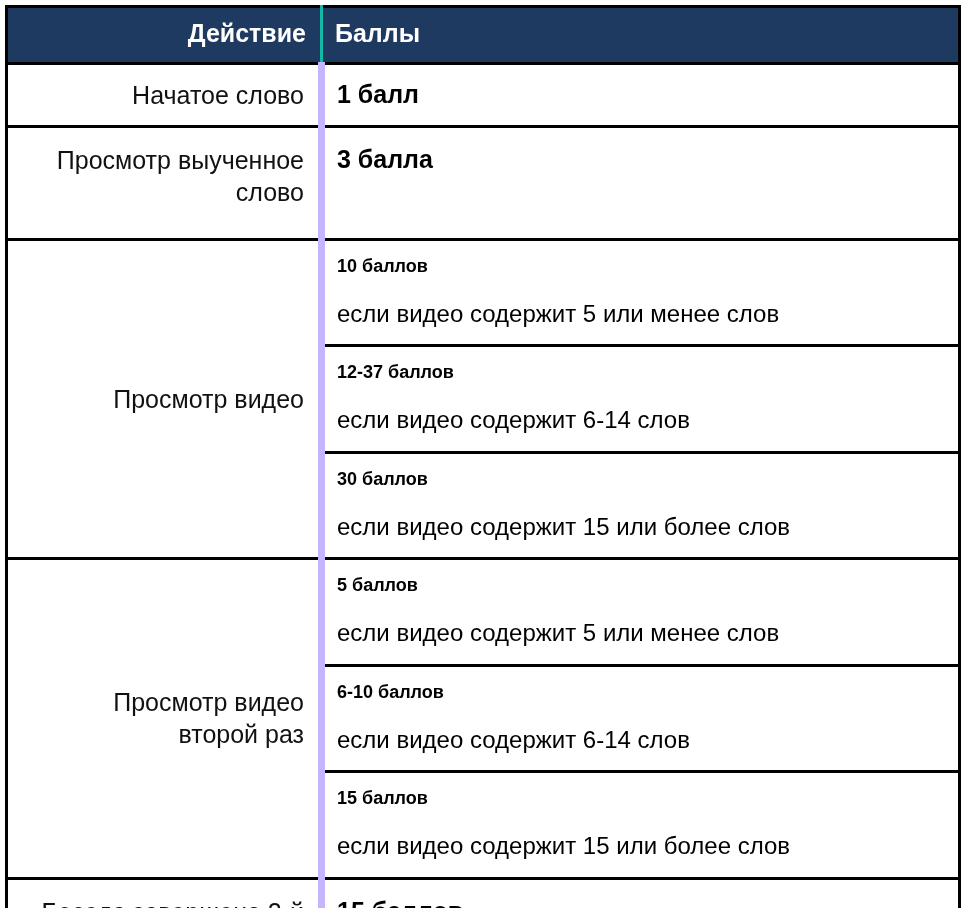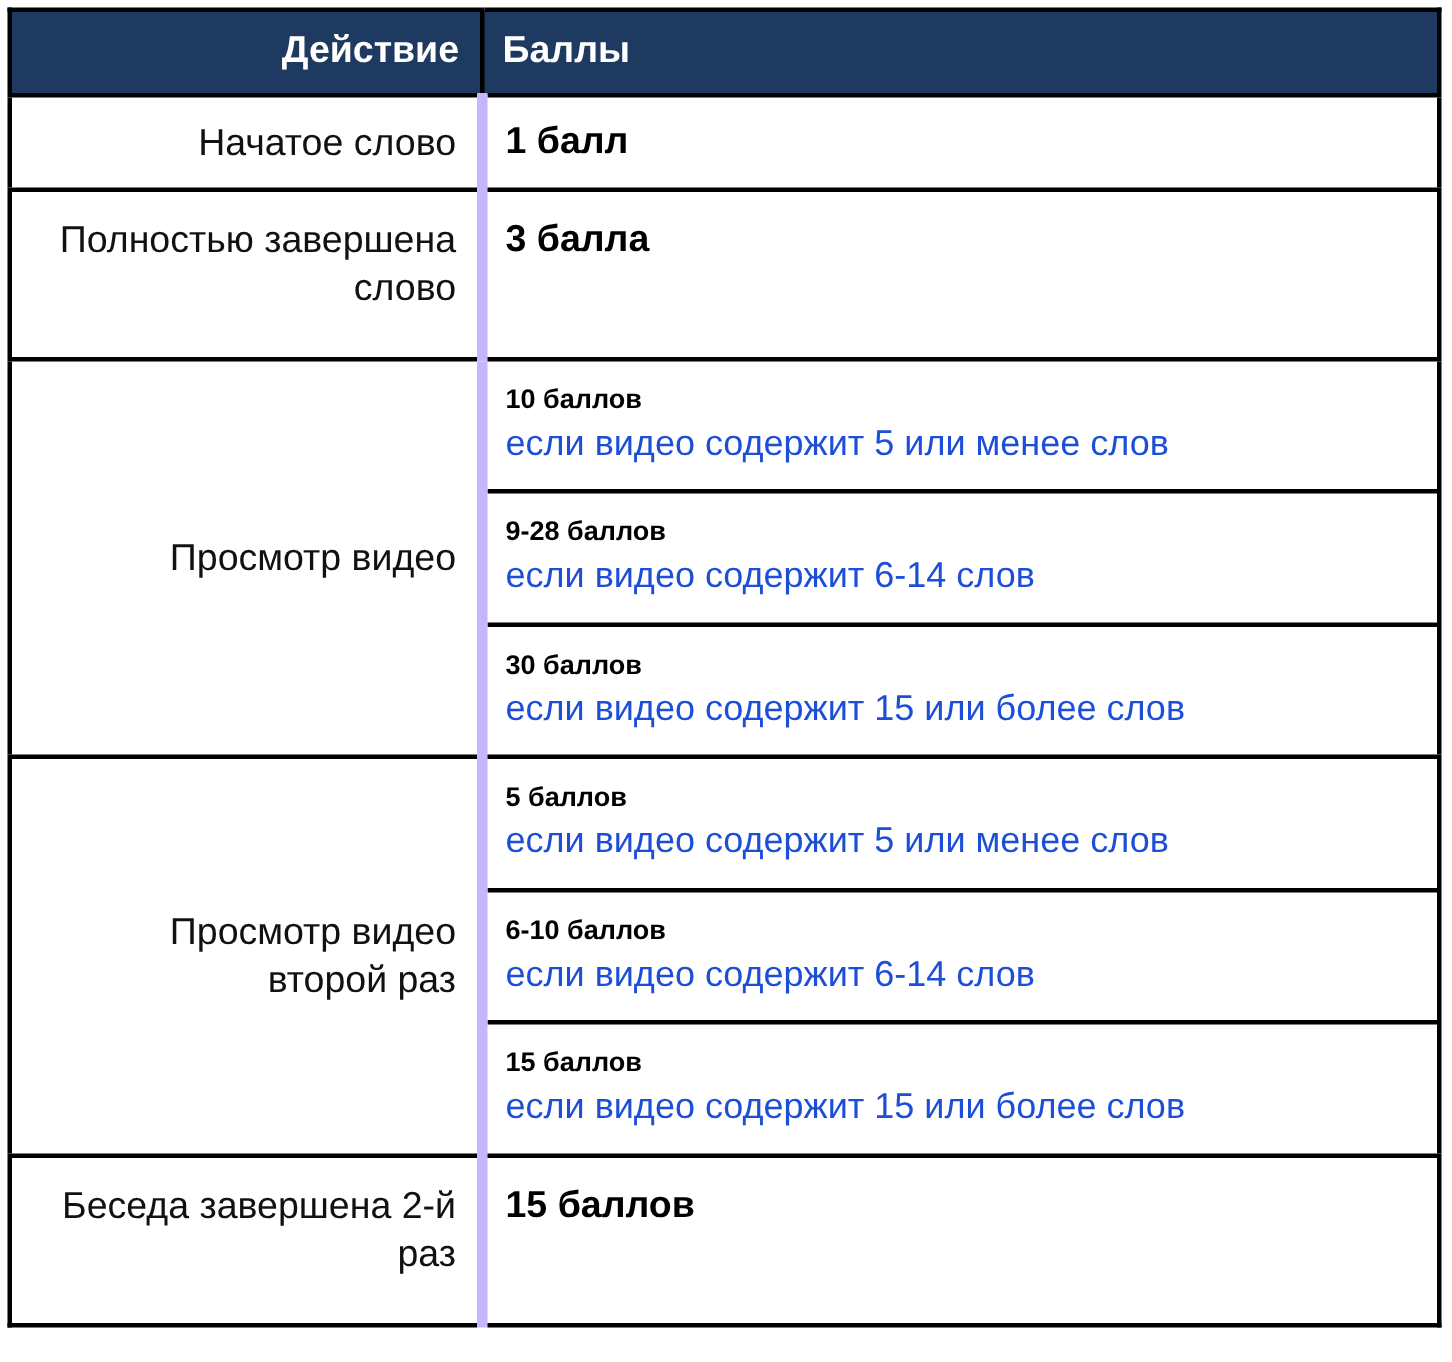--- a/index.html
+++ b/index.html
@@ -41,21 +41,21 @@
     background: #1e3a60;
     color: #ffffff;
     font-size: 25px;
     font-weight: bold;
     padding: 12px 14px 14px 14px;
     border: 0;
     line-height: 1.1;
   }
   th.header-action {
     text-align: right;
-    border-right: 3px solid #000000;
+    border-right: 3px solid #14b8a6;
   }
   th.header-points {
     text-align: left;
     padding-left: 12px;
   }
 
   
   td.action-cell {
     text-align: right;
     vertical-align: middle;
@@ -97,22 +97,22 @@
     display: block;
     font-size: 18px;
     font-weight: bold;
     line-height: 1.24;
   }
   .sub-desc {
     display: block;
     font-size: 24px;
     font-weight: normal;
     line-height: 1.3;
-    margin-top: 3px;
-    color: #1d4ed8;
+    margin-top: 21px;
+    color: #000000;
   }
 
   
   tr.group-row td.action-cell {
     padding-top: 10px;
     padding-bottom: 10px;
     padding-left: 46px;
   }
 
   tr.row-tall-simple td.action-cell,
@@ -137,35 +137,35 @@
       </tr>
     </thead>
     <tbody id="table-body">
         <tr>
           <td class="action-cell">Начатое слово</td>
           <td class="points-cell">
             <div class="points-simple">1 балл</div>
           </td>
         </tr>
         <tr class="row-tall-simple">
-          <td class="action-cell">Полностью завершена слово</td>
+          <td class="action-cell">Просмотр выученное слово</td>
           <td class="points-cell">
             <div class="points-simple">3 балла</div>
           </td>
         </tr>
         <tr class="group-row">
           <td class="action-cell">Просмотр видео</td>
           <td class="points-cell">
             <div class="sub-list">
               <div class="sub-row">
                 <span class="sub-amount">10 баллов</span>
                 <span class="sub-desc">если видео содержит 5 или менее слов</span>
               </div>
               <div class="sub-row">
-                <span class="sub-amount">9-28 баллов</span>
+                <span class="sub-amount">12-37 баллов</span>
                 <span class="sub-desc">если видео содержит 6-14 слов</span>
               </div>
               <div class="sub-row">
                 <span class="sub-amount">30 баллов</span>
                 <span class="sub-desc">если видео содержит 15 или более слов</span>
               </div>
             </div>
           </td>
         </tr>
         <tr class="group-row">

